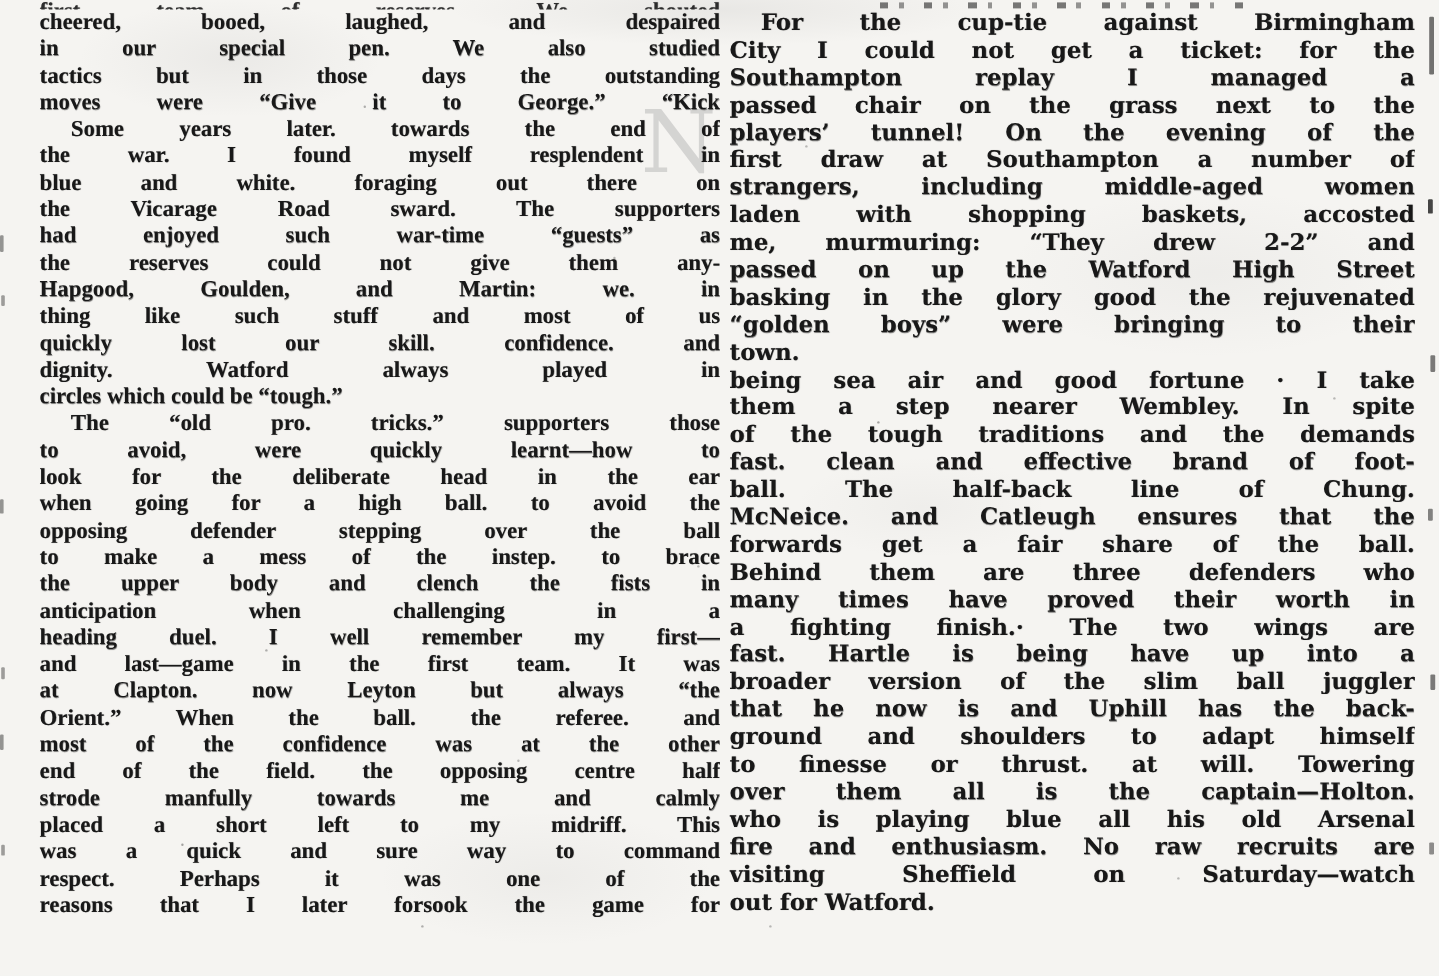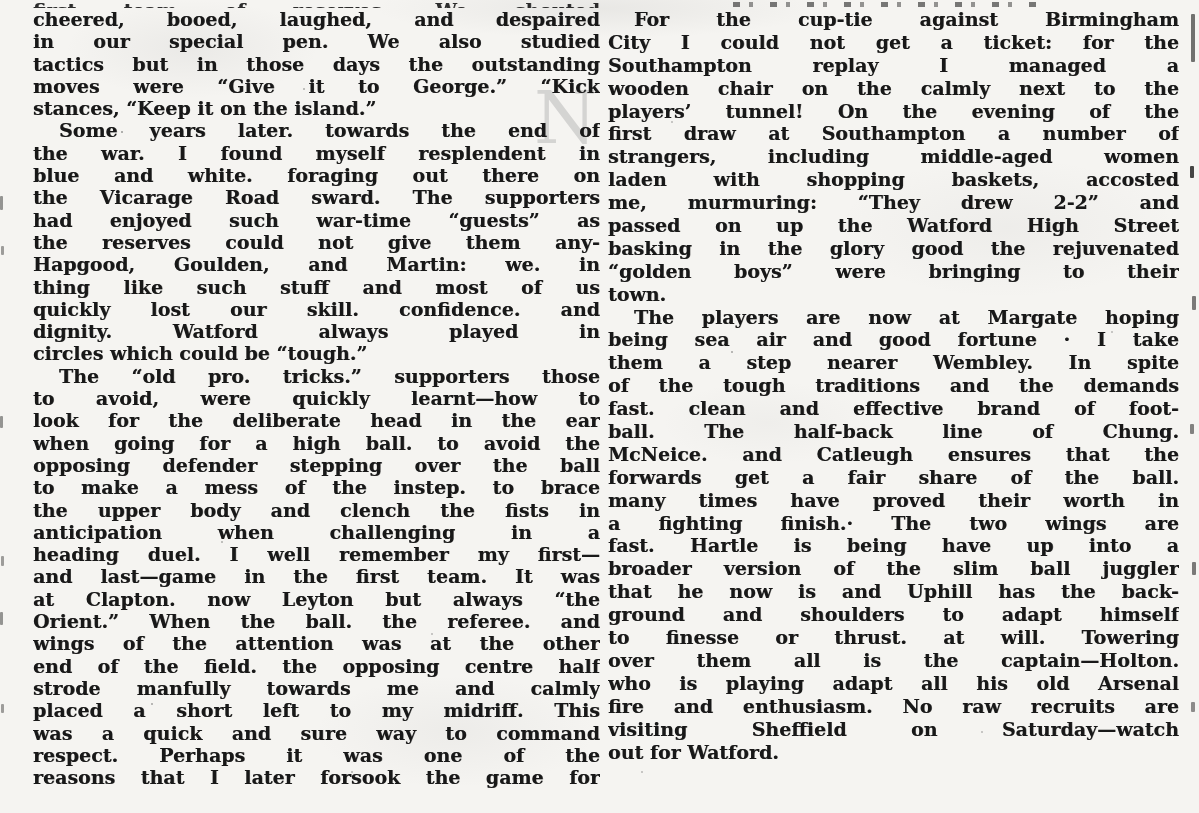--- a/index.html
+++ b/index.html
@@ -37,21 +37,21 @@
   }
   .col{position:absolute;top:0;color:#181818;font-weight:700;font-size:19px;
     filter:blur(0.25px);}
   .col-left{left:33px;width:567px;}
   .col-right{left:608px;width:571px;}
   .line{
     text-align:justify;text-align-last:left;
     overflow:hidden;white-space:normal;
     text-shadow:0.4px 0.4px 0.6px rgba(25,25,25,0.55);
   }
-  .col-left .line{height:22.3px;line-height:22.3px;}
+  .col-left .line{height:22.3px;line-height:22.3px;font-family:Liberation Serif, serif;}
   .col-right .line{height:22.9px;line-height:22.9px;}
   .line.just{text-align-last:justify;}
   .line.indent{text-indent:26px;}
   .clipped{height:8px;overflow:hidden;position:relative;}
   .clipped .line{position:absolute;left:0;right:0;bottom:-13px;opacity:.9;}
   .fragstrip{
     position:absolute;top:2px;left:733px;width:308px;height:5px;opacity:.65;
     background:repeating-linear-gradient(90deg,
       rgba(30,30,30,.9) 0 7px, transparent 7px 16px,
       rgba(30,30,30,.7) 16px 20px, transparent 20px 37px);
@@ -79,21 +79,20 @@
   <div class="watermark">N</div>
 
   <div class="col col-left" id="col-left">
       <div class="clipped">
         <div class="line just">first team of reserves. We shouted</div>
       </div>
       <div class="line just">cheered, booed, laughed, and despaired</div>
       <div class="line just">in our special pen.  We also studied</div>
       <div class="line just">tactics but in those days the outstanding</div>
       <div class="line just">moves were “Give it to George.” “Kick</div>
-      <div class="line">stances, “Keep it on the island.”</div>
       <div class="line just indent">Some years later. towards the end of</div>
       <div class="line just">the war. I found myself resplendent in</div>
       <div class="line just">blue and white. foraging out there on</div>
       <div class="line just">the Vicarage Road sward. The supporters</div>
       <div class="line just">had enjoyed such war-time “guests” as</div>
       <div class="line just">the reserves could not give them any-</div>
       <div class="line just">Hapgood, Goulden, and Martin: we. in</div>
       <div class="line just">thing like such stuff and most of us</div>
       <div class="line just">quickly lost our skill. confidence. and</div>
       <div class="line just">dignity.  Watford  always  played  in</div>
@@ -103,60 +102,60 @@
       <div class="line just">look for the deliberate head in the ear</div>
       <div class="line just">when going for a high ball. to avoid the</div>
       <div class="line just">opposing defender stepping over the ball</div>
       <div class="line just">to make a mess of the instep. to brace</div>
       <div class="line just">the upper body and clench the fists in</div>
       <div class="line just">anticipation  when  challenging  in  a</div>
       <div class="line just">heading duel. I well remember my first—</div>
       <div class="line just">and last—game in the first team.  It was</div>
       <div class="line just">at Clapton. now Leyton but always “the</div>
       <div class="line just">Orient.”  When the ball. the referee. and</div>
-      <div class="line just">wings of the attention was at the other</div>
+      <div class="line just">most of the confidence was at the other</div>
       <div class="line just">end of the field. the opposing centre half</div>
       <div class="line just">strode manfully towards me and calmly</div>
       <div class="line just">placed a short left to my midriff.  This</div>
       <div class="line just">was a quick and sure way to command</div>
       <div class="line just">respect.  Perhaps  it  was  one  of  the</div>
       <div class="line just">reasons that I later forsook the game for</div>
     </div>
   <div class="col col-right" id="col-right">
       <div class="clipped"></div>
       <div class="line just indent">For the cup-tie against Birmingham</div>
       <div class="line just">City I could not get a ticket: for the</div>
       <div class="line just">Southampton  replay  I  managed  a</div>
-      <div class="line just">wooden chair on the calmly next to the</div>
+      <div class="line just">passed chair on the grass next to the</div>
       <div class="line just">players’ tunnel!  On the evening of the</div>
       <div class="line just">first draw at Southampton a number of</div>
       <div class="line just">strangers, including middle-aged women</div>
       <div class="line just">laden with shopping baskets, accosted</div>
       <div class="line just">me, murmuring: “They drew 2-2” and</div>
       <div class="line just">passed on up the Watford High Street</div>
       <div class="line just">basking in the glory good the rejuvenated</div>
       <div class="line just">“golden boys” were bringing to their</div>
       <div class="line">town.</div>
-      <div class="line just indent">The players are now at Margate hoping</div>
       <div class="line just">being sea air and good fortune ·  I take</div>
       <div class="line just">them a step nearer Wembley.  In spite</div>
       <div class="line just">of the tough traditions and the demands</div>
       <div class="line just">fast. clean and effective brand of foot-</div>
       <div class="line just">ball.   The  half-back  line  of  Chung.</div>
       <div class="line just">McNeice. and Catleugh ensures that the</div>
       <div class="line just">forwards get a fair share of the ball.</div>
+      <div class="line just">Behind them are three defenders who</div>
       <div class="line just">many times have proved their worth in</div>
       <div class="line just">a fighting finish.·  The two wings are</div>
       <div class="line just">fast.  Hartle is being have up into a</div>
       <div class="line just">broader version of the slim ball juggler</div>
       <div class="line just">that he now is and Uphill has the back-</div>
       <div class="line just">ground and shoulders to adapt himself</div>
       <div class="line just">to finesse or thrust. at will.  Towering</div>
       <div class="line just">over them all is the captain—Holton.</div>
-      <div class="line just">who is playing adapt all his old Arsenal</div>
+      <div class="line just">who is playing blue all his old Arsenal</div>
       <div class="line just">fire and enthusiasm.  No raw recruits are</div>
       <div class="line just">visiting Sheffield on Saturday—watch</div>
       <div class="line">out for Watford.</div>
     </div>
 
   <div class="fragstrip"></div>
 
   <div class="edge-mark em-r1"></div>
   <div class="edge-mark em-r2"></div>
   <div class="edge-mark em-r3"></div>

